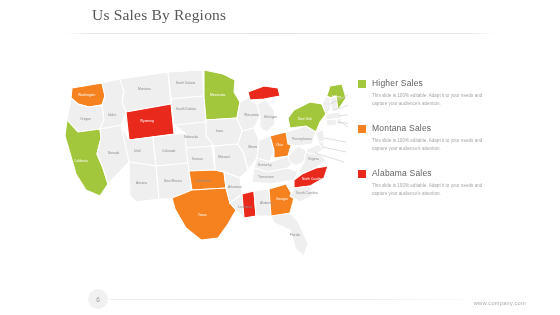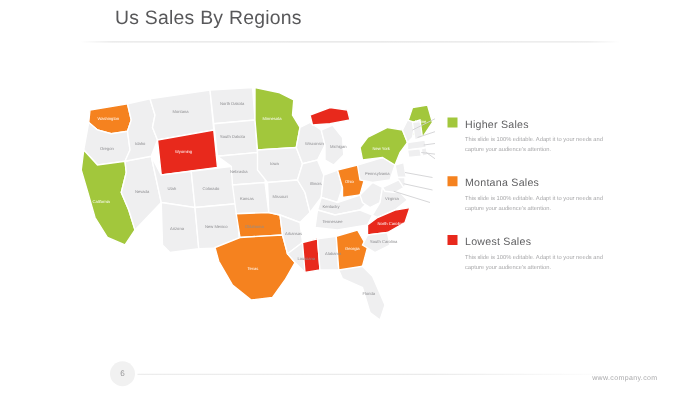--- a/index.html
+++ b/index.html
@@ -7,21 +7,21 @@
     width:560px;height:315px;overflow:hidden;
     background:#ffffff;
     font-family:"Liberation Sans", sans-serif;
     position:relative;
   }
   .slide{position:absolute;inset:0;background:#fff;}
 
   
   .title{
     position:absolute;left:92px;top:6px;
-    font-family:Liberation Sans, sans-serif;
+    font-family:Liberation Serif, serif;
     font-size:15.5px;color:#58585a;letter-spacing:.2px;
     white-space:nowrap;
   }
   .title-rule{
     position:absolute;left:64px;top:33px;width:432px;height:1px;
     background:linear-gradient(to right,#ffffff 0%,#e6e6e6 6%,#e3e3e3 50%,#e8e8e8 94%,#ffffff 100%);
   }
 
   
   .map-wrap{position:absolute;left:58px;top:58px;width:290px;height:215px;}
@@ -33,21 +33,21 @@
   .leader{stroke:#d0d0d2;stroke-width:.7;fill:none;}
   .slabel{
     font-family:"Liberation Sans",sans-serif;
     font-size:3.3px;fill:#8d8d90;
   }
   .slabel.on{fill:#ffffff;}
 
   
   .legend{position:absolute;left:358px;top:78px;width:150px;}
   .leg-item{margin-bottom:14px;}
-  .leg-head{display:flex;align-items:flex-start;gap:6px;margin-bottom:4px;margin-top:16px;}
+  .leg-head{display:flex;align-items:flex-end;gap:6px;margin-bottom:4px;}
   .sw{width:8px;height:8px;flex:0 0 8px;}
   .sw.green{background:#a2c73c;}
   .sw.orange{background:#f5821f;}
   .sw.red{background:#e8291c;}
   .leg-title{font-size:8.5px;color:#5f5f61;letter-spacing:.2px;}
   .leg-body{
     font-size:4.6px;line-height:1.85;color:#a6a6a8;
     padding-left:14px;max-width:112px;
   }
 
@@ -201,21 +201,21 @@
       <div class="leg-head">
         <span class="sw orange"></span>
         <span class="leg-title">Montana Sales</span>
       </div>
       <div class="leg-body">This slide is 100% editable. Adapt it to your needs and capture your audience's attention.</div>
     </div>
 
     <div class="leg-item">
       <div class="leg-head">
         <span class="sw red"></span>
-        <span class="leg-title">Lowest Sales</span>
+        <span class="leg-title">Alabama Sales</span>
       </div>
       <div class="leg-body">This slide is 100% editable. Adapt it to your needs and capture your audience's attention.</div>
     </div>
 
   </div>
 
   <div class="foot-rule"></div>
   <div class="pagenum">6</div>
   <div class="company">www.company.com</div>
 

